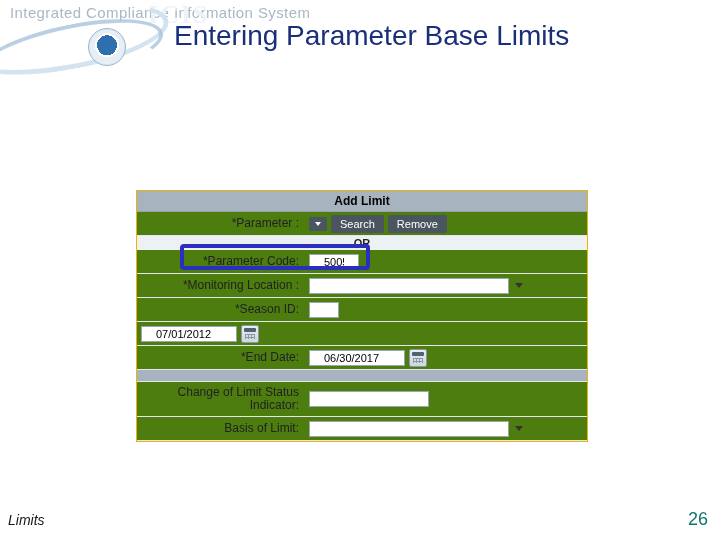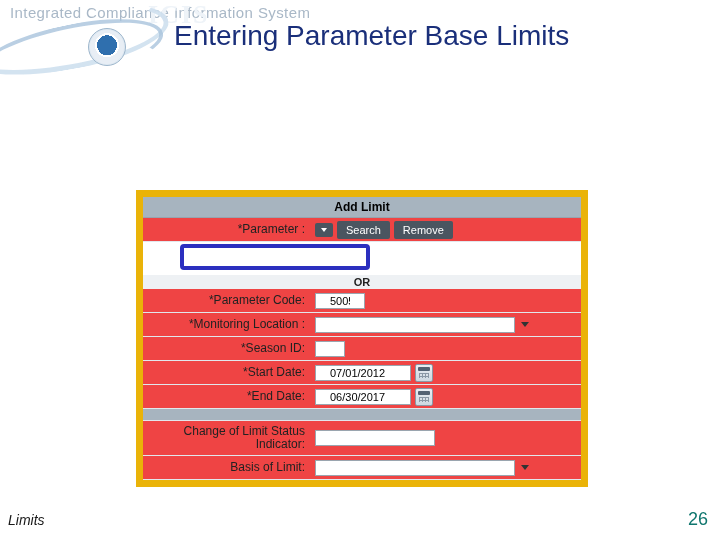--- a/index.html
+++ b/index.html
@@ -73,36 +73,36 @@
     color: #1a2f7a;
     font-size: 28px;
     font-weight: 400;
   }
   .form-box {
     position: absolute;
     top: 190px; left: 136px;
     width: 452px;
     font-size: 12px;
     color: #222;
-    border: 7px solid #eab308;
+    border: 1px solid #eab308;
     background: #fff;
   }
   .form-header {
     background: #a7b4bf;
     color: #000;
     text-align: center;
     font-weight: bold;
     font-size: 12px;
     padding: 3px 0;
     border-bottom: 1px solid #97a3ae;
   }
   .row {
     display: flex;
     align-items: center;
-    background: #ef4444;
+    background: #4d7c0f;
     border-bottom: 1px solid #e2e7ec;
     min-height: 24px;
   }
   .row.band {
     background: #a7b4bf;
     height: 12px;
     min-height: 12px;
   }
   .label-col {
     width: 168px;
@@ -142,21 +142,20 @@
     border: none;
     border-radius: 2px;
     cursor: pointer;
   }
   .or-line {
     font-weight: bold;
     text-align: center;
     background: #eef1f4;
     font-size: 11px;
     padding: 1px 0;
-    margin-top: 33px;
   }
   .txtfield {
     background: #fff;
     border: 1px solid #9aa5af;
     height: 16px;
     font-size: 11px;
     padding: 0 14px;
   }
   .txtfield.code { width: 50px; }
   .txtfield.season { width: 22px; }
@@ -261,21 +260,20 @@
   </div>
 
   <div class="row">
     <div class="label-col">*Season ID:</div>
     <div class="field-col">
       <input class="txtfield season" value="0" style="">
     </div>
   </div>
 
   <div class="row">
-    <div class="label-col">*Start Date:</div>
     <div class="field-col">
       <input class="txtfield date" value="07/01/2012" style="">
       <span class="cal-icon"></span>
     </div>
   </div>
 
   <div class="row">
     <div class="label-col">*End Date:</div>
     <div class="field-col">
       <input class="txtfield date" value="06/30/2017" style="">

